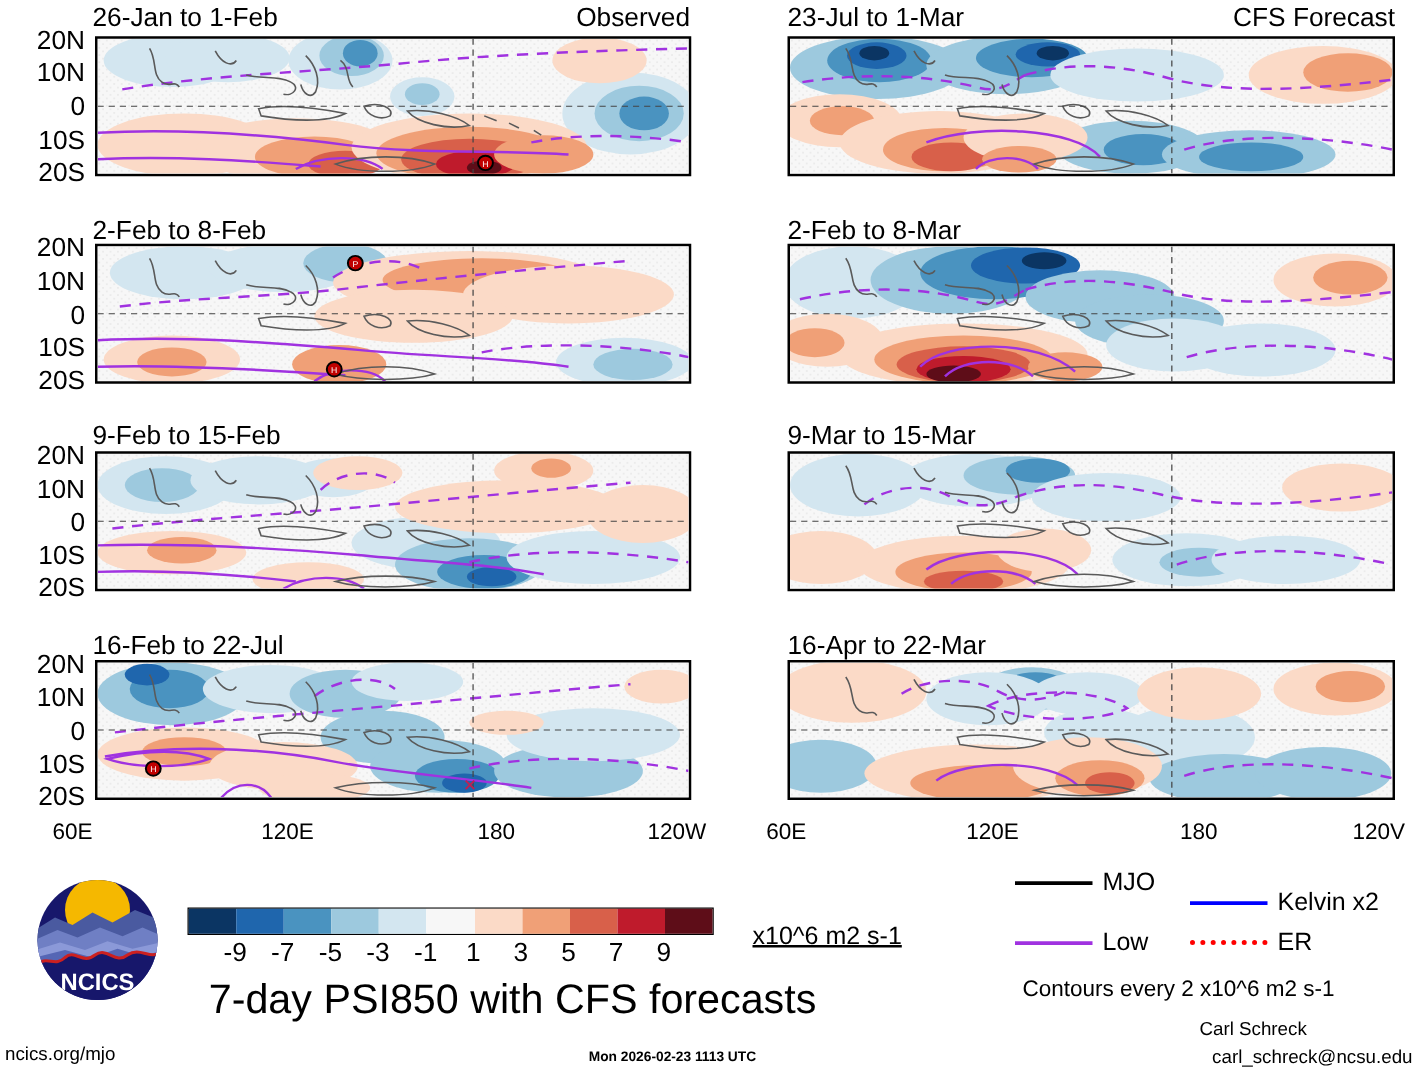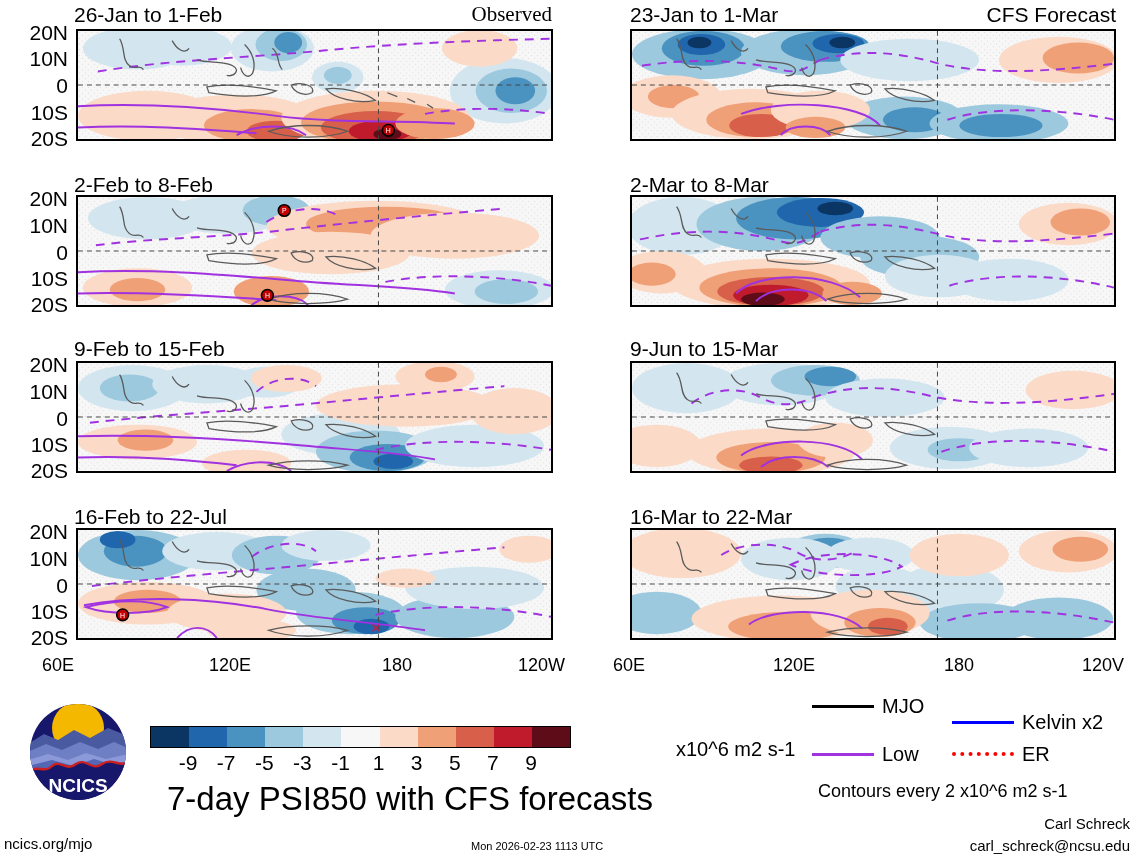--- a/index.html
+++ b/index.html
@@ -19,30 +19,30 @@
   .cbtick{position:absolute;font-size:21px;line-height:21px;text-align:center;white-space:nowrap;}
   #cbunits{position:absolute;font-size:20px;line-height:20px;white-space:nowrap;}
 
   
   .lg-item{position:absolute;display:flex;align-items:center;gap:8px;}
   .lg-line{width:62px;height:0;border-top-width:3px;border-top-style:solid;}
   .lg-text{font-size:20px;line-height:20px;white-space:nowrap;}
 
   #maintitle{position:absolute;font-size:33px;line-height:33px;white-space:nowrap;}
   #contour-note{position:absolute;font-size:18px;line-height:18px;white-space:nowrap;}
-  #author{position:absolute;font-size:15px;line-height:15px;white-space:nowrap;text-align:right;}
+  #author{position:absolute;font-size:15px;line-height:15px;white-space:nowrap;text-align:center;}
   #email{position:absolute;font-size:15px;line-height:15px;white-space:nowrap;text-align:right;}
   #siteurl{position:absolute;font-size:15px;line-height:15px;white-space:nowrap;}
-  #timestamp{position:absolute;font-size:11px;line-height:11px;white-space:nowrap;font-weight:normal;}
+  #timestamp{position:absolute;font-size:11px;line-height:11px;white-space:nowrap;font-weight:bold;}
   #logo{position:absolute;}
 </style>
 </head>
 <body>
 
-<div class="panel-title right-al" style="left:340px;top:4px;width:212px;font-family:Liberation Serif, serif;">Observed</div>
+<div class="panel-title right-al" style="left:340px;top:4px;width:212px;">Observed</div>
 <div class="panel-title right-al" style="left:890px;top:4px;width:226px;">CFS Forecast</div>
 
 <div class="panel-title" style="left:74px;top:4px;">26-Jan to 1-Feb</div>
 <div class="plotbox" style="left:76px;top:29px;width:477px;height:112px;">
   <svg viewBox="0 0 477 112" preserveAspectRatio="none">
     <defs>
       <pattern id="stipple" width="6" height="6" patternUnits="userSpaceOnUse">
         <rect width="6" height="6" fill="#f7f7f7"></rect>
           <circle cx="1.5" cy="1.5" r="0.55" fill="#d9d9d9"></circle>
           <circle cx="4.5" cy="4.5" r="0.55" fill="#d9d9d9"></circle>
@@ -236,21 +236,21 @@
       <path d="M303,0 V112" stroke="#444" stroke-width="1" stroke-dasharray="5,4"></path>
       <g>
           <path d="M45,82 a6,6 0 1,1 0,12 a6,6 0 1,1 0,-12" fill="#c00000" stroke="#000" stroke-width="1.6"></path>
           <text x="45" y="91" font-size="7" fill="#fff" text-anchor="middle">H</text>
         </g>
       <path d="M297,98 l7,7 M304,98 l-7,7" stroke="#c02050" stroke-width="1.6"></path>
     </g>
   </svg>
 </div>
 
-<div class="panel-title" style="left:630px;top:4px;">23-Jan to 1-Mar</div>
+<div class="panel-title" style="left:630px;top:4px;">23-Jul to 1-Mar</div>
 <div class="plotbox" style="left:630px;top:29px;width:486px;height:112px;">
   <svg viewBox="0 0 486 112" preserveAspectRatio="none">
     <defs>
         <clipPath id="cp2">
           <rect x="0" y="0" width="486" height="112"></rect>
         </clipPath>
       </defs>
     <g clip-path="url(#cp2)">
       <rect width="486" height="112" fill="url(#stipple)"></rect>
       <ellipse cx="70" cy="24" rx="70" ry="26" fill="#9dc9de"></ellipse>
@@ -289,21 +289,21 @@
         <path d="M220,56 C233,52 245,58 241,64 C233,68 223,64 220,56 Z"></path>
         <path d="M255,60 C273,58 295,64 305,72 C287,76 263,70 255,60 Z"></path>
         <path d="M197,104 C220,96 255,96 277,104 C257,112 217,112 197,104 Z"></path>
       </g>
       <path d="M0,56 H486" stroke="#444" stroke-width="1" stroke-dasharray="5,4"></path>
       <path d="M308,0 V112" stroke="#444" stroke-width="1" stroke-dasharray="5,4"></path>
     </g>
   </svg>
 </div>
 
-<div class="panel-title" style="left:630px;top:174px;">2-Mar to 8-Mar</div>
+<div class="panel-title" style="left:630px;top:174px;">2-Feb to 8-Mar</div>
 <div class="plotbox" style="left:630px;top:195px;width:486px;height:112px;">
   <svg viewBox="0 0 486 112" preserveAspectRatio="none">
     <g clip-path="url(#cp2)">
       <rect width="486" height="112" fill="url(#stipple)"></rect>
       <ellipse cx="50" cy="30" rx="55" ry="30" fill="#d3e6f0"></ellipse>
       <ellipse cx="130" cy="28" rx="65" ry="28" fill="#9dc9de"></ellipse>
       <ellipse cx="165" cy="22" rx="60" ry="22" fill="#4a93c0"></ellipse>
       <ellipse cx="190" cy="16" rx="44" ry="15" fill="#1f66ad"></ellipse>
       <ellipse cx="205" cy="12" rx="18" ry="7" fill="#0b3563"></ellipse>
       <ellipse cx="250" cy="42" rx="60" ry="22" fill="#9dc9de"></ellipse>
@@ -334,21 +334,21 @@
         <path d="M220,58 C233,54 245,60 241,66 C233,70 223,66 220,58 Z"></path>
         <path d="M255,62 C273,60 295,66 305,74 C287,78 263,72 255,62 Z"></path>
         <path d="M197,106 C220,98 255,98 277,106 C257,112 217,112 197,106 Z"></path>
       </g>
       <path d="M0,56 H486" stroke="#444" stroke-width="1" stroke-dasharray="5,4"></path>
       <path d="M308,0 V112" stroke="#444" stroke-width="1" stroke-dasharray="5,4"></path>
     </g>
   </svg>
 </div>
 
-<div class="panel-title" style="left:630px;top:338px;">9-Jun to 15-Mar</div>
+<div class="panel-title" style="left:630px;top:338px;">9-Mar to 15-Mar</div>
 <div class="plotbox" style="left:630px;top:361px;width:486px;height:112px;">
   <svg viewBox="0 0 486 112" preserveAspectRatio="none">
     <g clip-path="url(#cp2)">
       <rect width="486" height="112" fill="url(#stipple)"></rect>
       <ellipse cx="55" cy="26" rx="55" ry="26" fill="#d3e6f0"></ellipse>
       <ellipse cx="150" cy="22" rx="60" ry="22" fill="#d3e6f0"></ellipse>
       <ellipse cx="185" cy="18" rx="45" ry="16" fill="#9dc9de"></ellipse>
       <ellipse cx="200" cy="14" rx="26" ry="10" fill="#4a93c0"></ellipse>
       <ellipse cx="255" cy="36" rx="60" ry="20" fill="#d3e6f0"></ellipse>
       <ellipse cx="320" cy="88" rx="60" ry="22" fill="#d3e6f0"></ellipse>
@@ -374,21 +374,21 @@
         <path d="M220,58 C233,54 245,60 241,66 C233,70 223,66 220,58 Z"></path>
         <path d="M255,62 C273,60 295,66 305,74 C287,78 263,72 255,62 Z"></path>
         <path d="M197,106 C220,98 255,98 277,106 C257,112 217,112 197,106 Z"></path>
       </g>
       <path d="M0,56 H486" stroke="#444" stroke-width="1" stroke-dasharray="5,4"></path>
       <path d="M308,0 V112" stroke="#444" stroke-width="1" stroke-dasharray="5,4"></path>
     </g>
   </svg>
 </div>
 
-<div class="panel-title" style="left:630px;top:506px;">16-Mar to 22-Mar</div>
+<div class="panel-title" style="left:630px;top:506px;">16-Apr to 22-Mar</div>
 <div class="plotbox" style="left:630px;top:528px;width:486px;height:112px;">
   <svg viewBox="0 0 486 112" preserveAspectRatio="none">
     <g clip-path="url(#cp2)">
       <rect width="486" height="112" fill="url(#stipple)"></rect>
       <ellipse cx="195" cy="22" rx="40" ry="18" fill="#9dc9de"></ellipse>
       <ellipse cx="198" cy="20" rx="26" ry="12" fill="#4a93c0"></ellipse>
       <ellipse cx="160" cy="30" rx="50" ry="22" fill="#d3e6f0"></ellipse>
       <ellipse cx="240" cy="26" rx="45" ry="18" fill="#d3e6f0"></ellipse>
       <ellipse cx="250" cy="58" rx="45" ry="20" fill="#d3e6f0"></ellipse>
       <ellipse cx="320" cy="62" rx="55" ry="26" fill="#d3e6f0"></ellipse>
@@ -497,21 +497,21 @@
     <div class="cbtick" style="left: 201.2px; top: 752px; width: 50px;">-7</div>
     <div class="cbtick" style="left: 239.3px; top: 752px; width: 50px;">-5</div>
     <div class="cbtick" style="left: 277.4px; top: 752px; width: 50px;">-3</div>
     <div class="cbtick" style="left: 315.5px; top: 752px; width: 50px;">-1</div>
     <div class="cbtick" style="left: 353.6px; top: 752px; width: 50px;">1</div>
     <div class="cbtick" style="left: 391.7px; top: 752px; width: 50px;">3</div>
     <div class="cbtick" style="left: 429.8px; top: 752px; width: 50px;">5</div>
     <div class="cbtick" style="left: 467.9px; top: 752px; width: 50px;">7</div>
     <div class="cbtick" style="left: 506px; top: 752px; width: 50px;">9</div>
   </div>
-<div id="cbunits" style="left:676px;top:739px;">x10^6 m2 s-1</div>
+<div id="cbunits" style="left:602px;top:739px;text-decoration:underline;">x10^6 m2 s-1</div>
 
 <div class="lg-item" style="left:812px;top:696px;">
   <span class="lg-line" style="border-top-color:#000000;"></span>
   <span class="lg-text">MJO</span>
 </div>
 <div class="lg-item" style="left:952px;top:712px;">
   <span class="lg-line" style="border-top-color:#0000ff;"></span>
   <span class="lg-text">Kelvin x2</span>
 </div>
 <div class="lg-item" style="left:812px;top:744px;">

